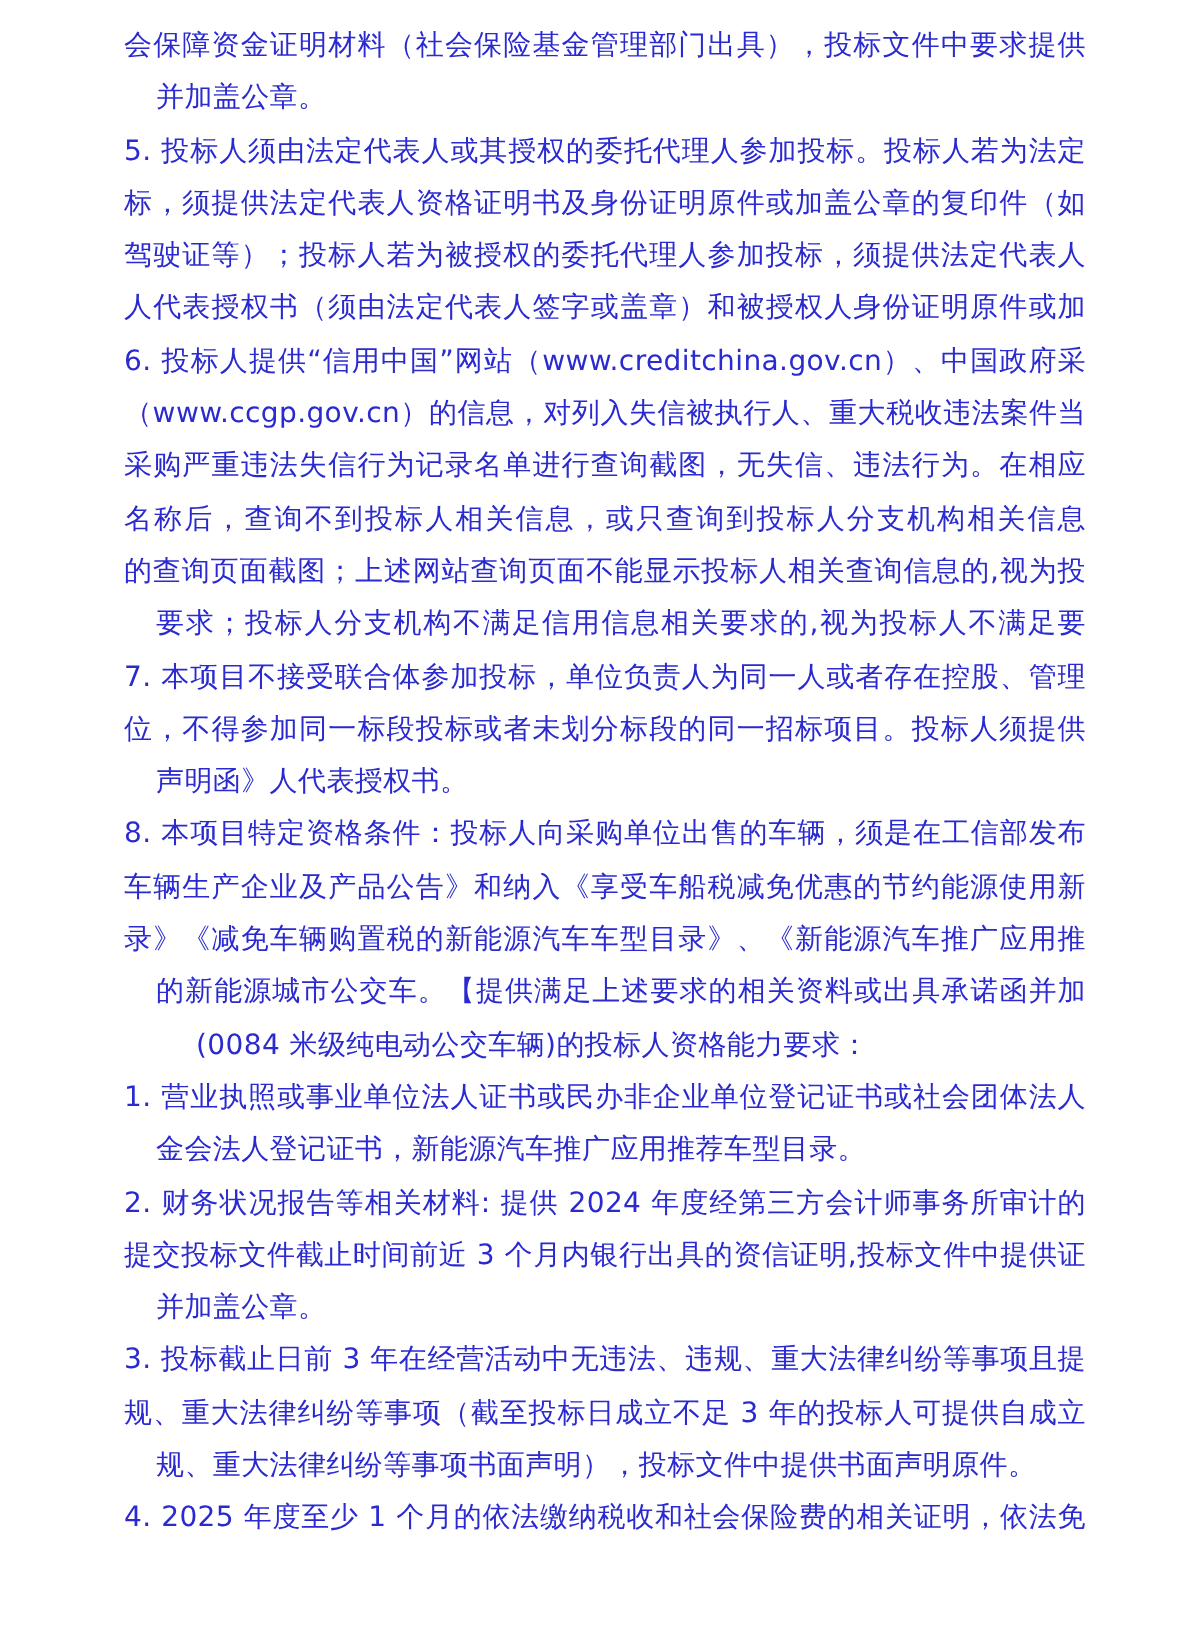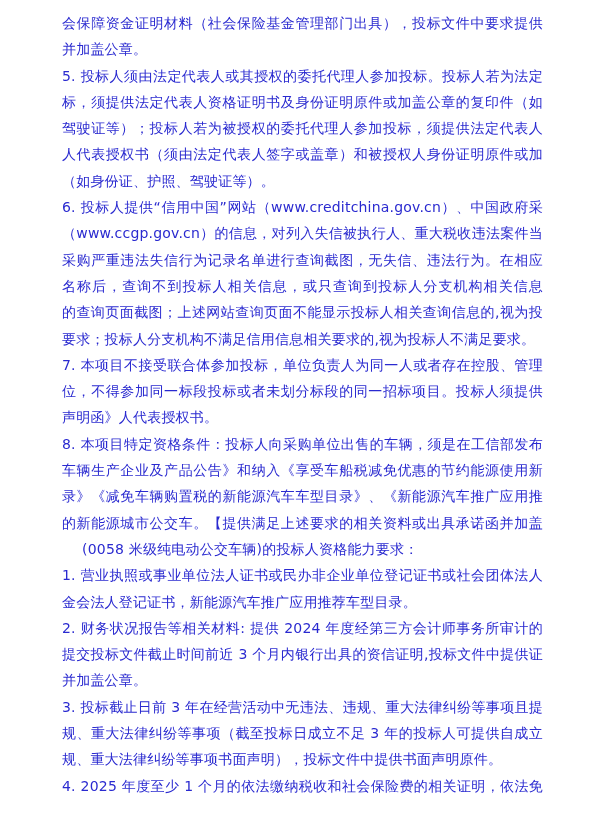--- a/index.html
+++ b/index.html
@@ -27,52 +27,52 @@
     line-height: 26.3px;
     height: 26.3px;
     overflow: hidden;
     text-align: justify;
     text-align-last: justify;
     letter-spacing: 0.2px;
     white-space: normal;
   }
   .line.end {
     text-align-last: left;
+    margin-left: 16px;
   }
   .line.indent {
     padding-left: 20px;
     width: 461px;
   }
 </style>
 </head>
 <body>
 
 <div class="page">
   <div class="content">
     <div class="line">会保障资金证明材料（社会保险基金管理部门出具），投标文件中要求提供证明材料复印件</div>
     <div class="line end">并加盖公章。</div>
     <div class="line">5. 投标人须由法定代表人或其授权的委托代理人参加投标。投标人若为法定代表人参加投</div>
     <div class="line">标，须提供法定代表人资格证明书及身份证明原件或加盖公章的复印件（如身份证、护照、</div>
     <div class="line">驾驶证等）；投标人若为被授权的委托代理人参加投标，须提供法定代表人资格证明书、法</div>
     <div class="line">人代表授权书（须由法定代表人签字或盖章）和被授权人身份证明原件或加盖公章的复印件</div>
-    <div class="line end">（如身份证、护照、驾驶证等）。</div>
     <div class="line">6. 投标人提供“信用中国”网站（www.creditchina.gov.cn）、中国政府采购网</div>
     <div class="line">（www.ccgp.gov.cn）的信息，对列入失信被执行人、重大税收违法案件当事人名单、政府</div>
     <div class="line">采购严重违法失信行为记录名单进行查询截图，无失信、违法行为。在相应网站输入投标人</div>
     <div class="line">名称后，查询不到投标人相关信息，或只查询到投标人分支机构相关信息的，仍需提供相应</div>
     <div class="line">的查询页面截图；上述网站查询页面不能显示投标人相关查询信息的,视为投标人满足上述</div>
     <div class="line end">要求；投标人分支机构不满足信用信息相关要求的,视为投标人不满足要求。</div>
     <div class="line">7. 本项目不接受联合体参加投标，单位负责人为同一人或者存在控股、管理关系的不同单</div>
     <div class="line">位，不得参加同一标段投标或者未划分标段的同一招标项目。投标人须提供《非联合体投标</div>
     <div class="line end">声明函》人代表授权书。</div>
     <div class="line">8. 本项目特定资格条件：投标人向采购单位出售的车辆，须是在工信部发布的《道路机动</div>
     <div class="line">车辆生产企业及产品公告》和纳入《享受车船税减免优惠的节约能源使用新能源汽车车型目</div>
     <div class="line">录》《减免车辆购置税的新能源汽车车型目录》、《新能源汽车推广应用推荐车型目录》之一</div>
     <div class="line end">的新能源城市公交车。【提供满足上述要求的相关资料或出具承诺函并加盖公章】；</div>
-    <div class="line end indent">(0058 米级纯电动公交车辆)的投标人资格能力要求：</div>
+    <div class="line end indent">(0084 米级纯电动公交车辆)的投标人资格能力要求：</div>
     <div class="line">1. 营业执照或事业单位法人证书或民办非企业单位登记证书或社会团体法人登记证书或基</div>
     <div class="line end">金会法人登记证书，新能源汽车推广应用推荐车型目录。</div>
     <div class="line">2. 财务状况报告等相关材料: 提供 2024 年度经第三方会计师事务所审计的企业财务报告或</div>
     <div class="line">提交投标文件截止时间前近 3 个月内银行出具的资信证明,投标文件中提供证明材料复印件</div>
     <div class="line end">并加盖公章。</div>
     <div class="line">3. 投标截止日前 3 年在经营活动中无违法、违规、重大法律纠纷等事项且提供无违法、违</div>
     <div class="line">规、重大法律纠纷等事项（截至投标日成立不足 3 年的投标人可提供自成立以来无违法、违</div>
     <div class="line end">规、重大法律纠纷等事项书面声明），投标文件中提供书面声明原件。</div>
     <div class="line">4. 2025 年度至少 1 个月的依法缴纳税收和社会保险费的相关证明，依法免税或不需要缴纳</div>
   </div>

